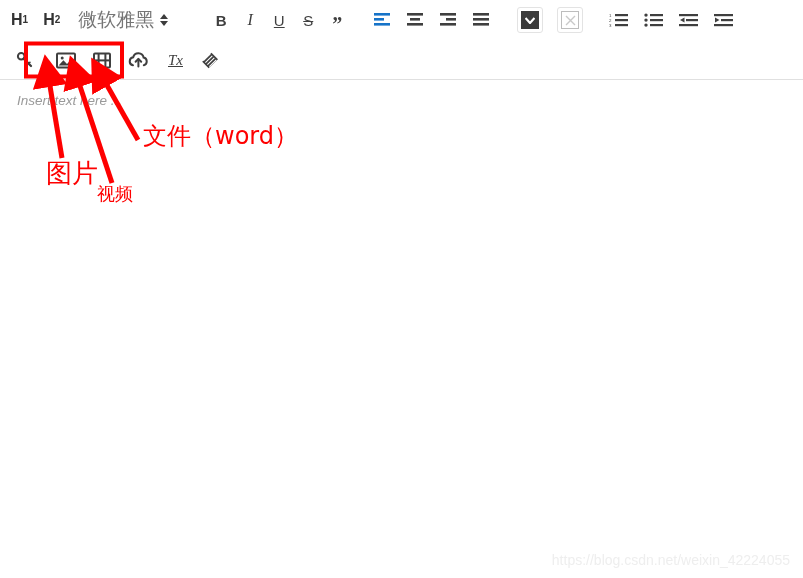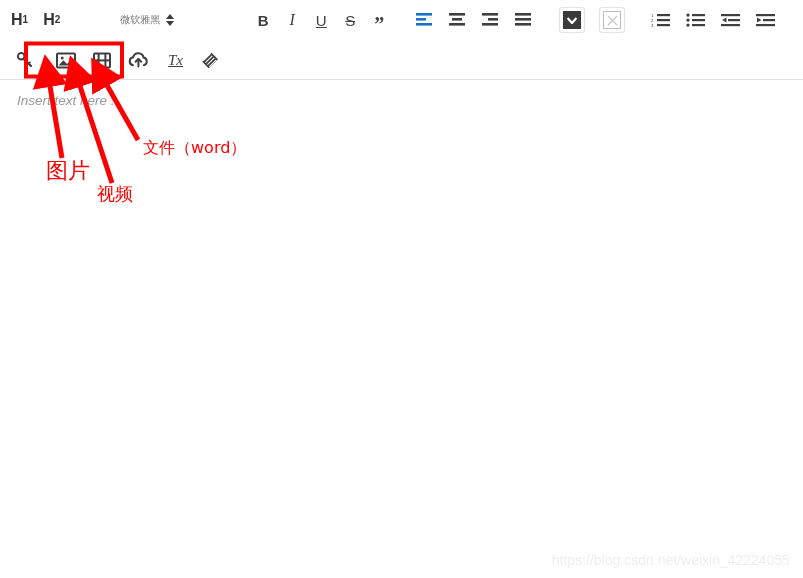--- a/index.html
+++ b/index.html
@@ -74,24 +74,23 @@
     font-size: 10px;
     font-weight: bold;
   }
 
   .select-box {
     display: inline-flex;
     align-items: center;
     height: 28px;
     cursor: pointer;
     color: #757575;
-    font-size: 10px;
+    font-size: 19px;
     white-space: nowrap;
     background: transparent;
-    margin-left: 42px;
   }
   .select-box .sel-label { padding-right: 6px; }
   .stepper {
     display: inline-flex;
     flex-direction: column;
     align-items: center;
     justify-content: center;
     line-height: 0;
     color: #3c3c3c;
   }
@@ -171,23 +170,23 @@
     height: 578px;
     pointer-events: none;
   }
   .anno-label {
     position: absolute;
     color: #fe0000;
     font-family: "DejaVu Sans", "Liberation Sans", sans-serif;
     white-space: nowrap;
     line-height: 1;
   }
-  .label-img  { left: 46px;  top: 160px; font-size: 22px; }
+  .label-img  { left: 46px;  top: 160px; font-size: 26px; }
   .label-vid  { left: 97px;  top: 185px; font-size: 18px; }
-  .label-file { left: 143px; top: 140px; font-size: 16px; }
+  .label-file { left: 143px; top: 124px; font-size: 24px; }
 
   
   .watermark {
     position: absolute;
     right: 13px;
     bottom: 10px;
     color: #eeeeee;
     font-size: 14px;
     font-family: "Liberation Sans", sans-serif;
     white-space: nowrap;

